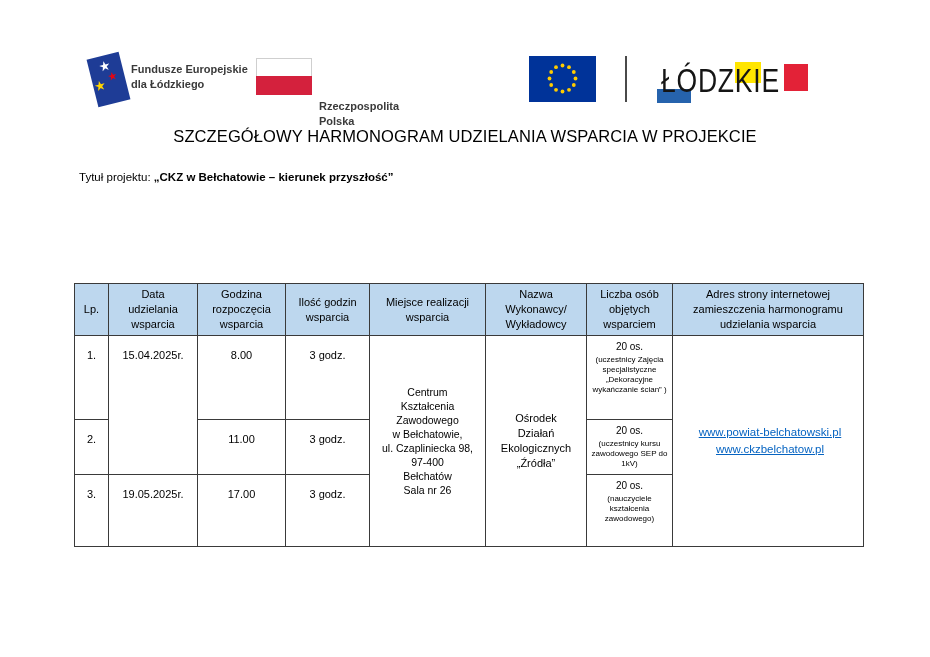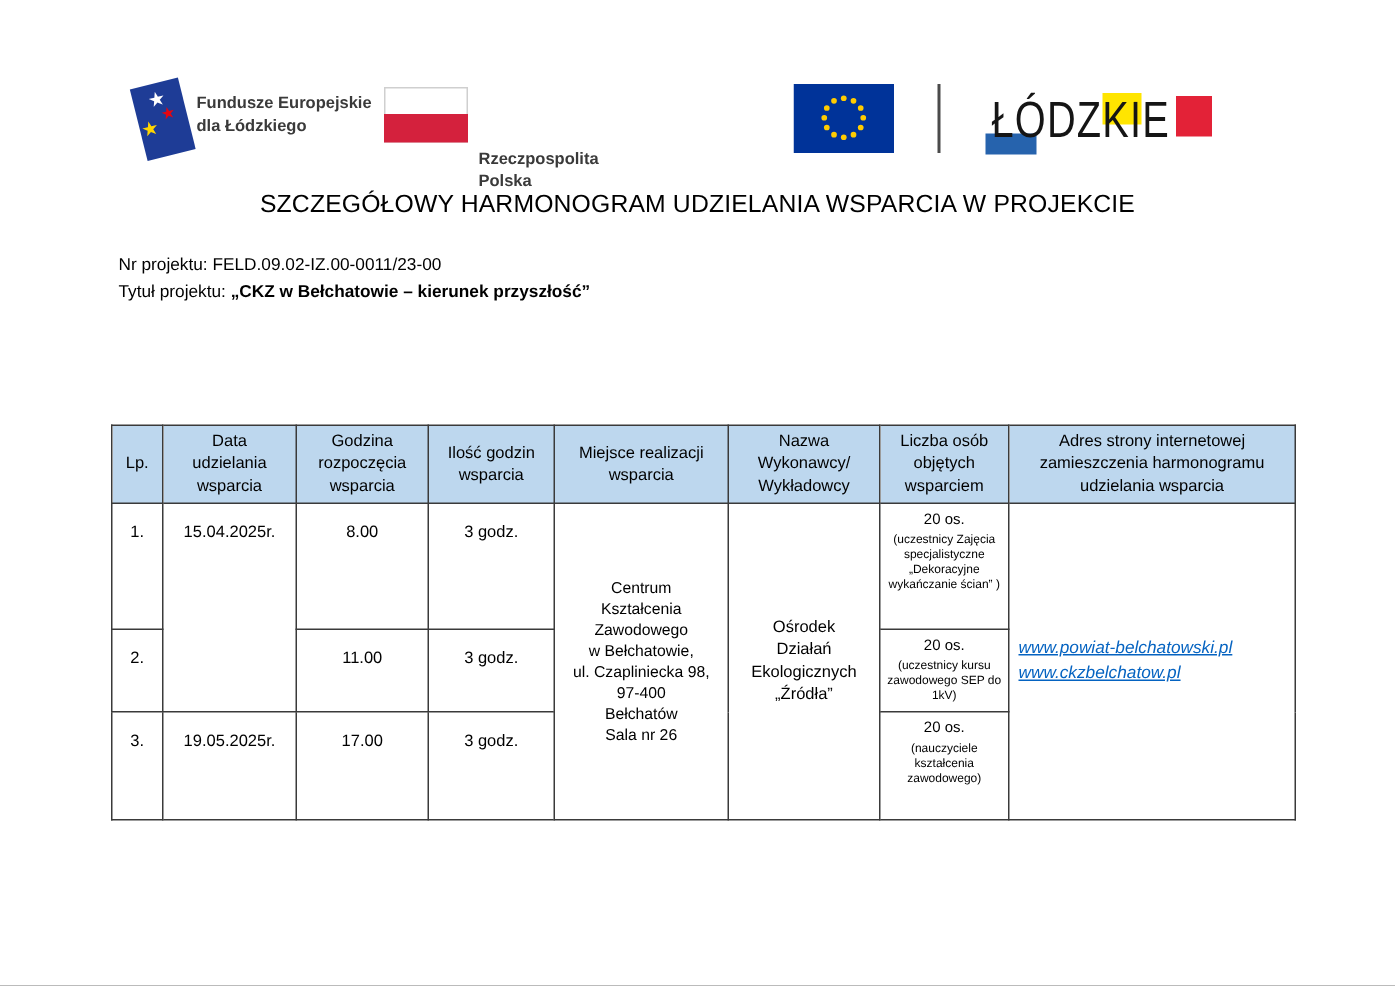--- a/index.html
+++ b/index.html
@@ -69,21 +69,21 @@
     line-height:15px; padding:3px 1px; vertical-align:middle; white-space:pre-line;
     height:48px;
   }
   .schedule td { vertical-align:top; padding:12px 2px 2px 2px; line-height:15px; }
   .schedule td.mid { vertical-align:middle; padding:2px; }
   .schedule td.place-cell { white-space:pre-line; font-size:10.5px; line-height:14px; }
   .schedule td.contractor-cell { white-space:pre-line; font-size:11px; line-height:15px; }
   .schedule td.count-cell { padding-top:3px; }
   .count-cell .os { font-size:10px; line-height:15px; }
   .count-cell .note { font-size:8px; line-height:10px; margin-top:1px; }
-  .schedule td.links-cell { text-align:left; padding:2px 2px 2px 6px;font-style:italic; }
+  .schedule td.links-cell { text-align:center; padding:2px 2px 2px 6px; }
   .links-cell a {
     display:block; color:var(--link,#0563c1); text-decoration:underline;
     font-size:11.5px; line-height:17px; cursor:pointer;
   }
   .r1 { height:84px; } .r2 { height:55px; } .r3 { height:72px; }
 </style>
 </head>
 <body>
 
 <div class="page">
@@ -130,21 +130,20 @@
       <div class="sq sq-blue"></div>
       <div class="sq sq-yellow"></div>
       <div class="sq sq-red"></div>
       <div class="lodzkie-word">ŁÓDZKIE</div>
     </div>
   </div>
 
   <h1 class="doc-title">SZCZEGÓŁOWY HARMONOGRAM UDZIELANIA WSPARCIA W PROJEKCIE</h1>
 
   <div class="info-block">
-    <p><span>Nr projektu:</span> <span>FELD.09.02-IZ.00-0011/23-00</span></p>
     <p><span>Tytuł projektu:</span> <span class="info-value-bold">„CKZ w Bełchatowie – kierunek przyszłość”</span></p>
   </div>
 
 
   <table class="schedule">
     <colgroup>
       <col style="width:34px">
         <col style="width:89px">
         <col style="width:88px">
         <col style="width:84px">

